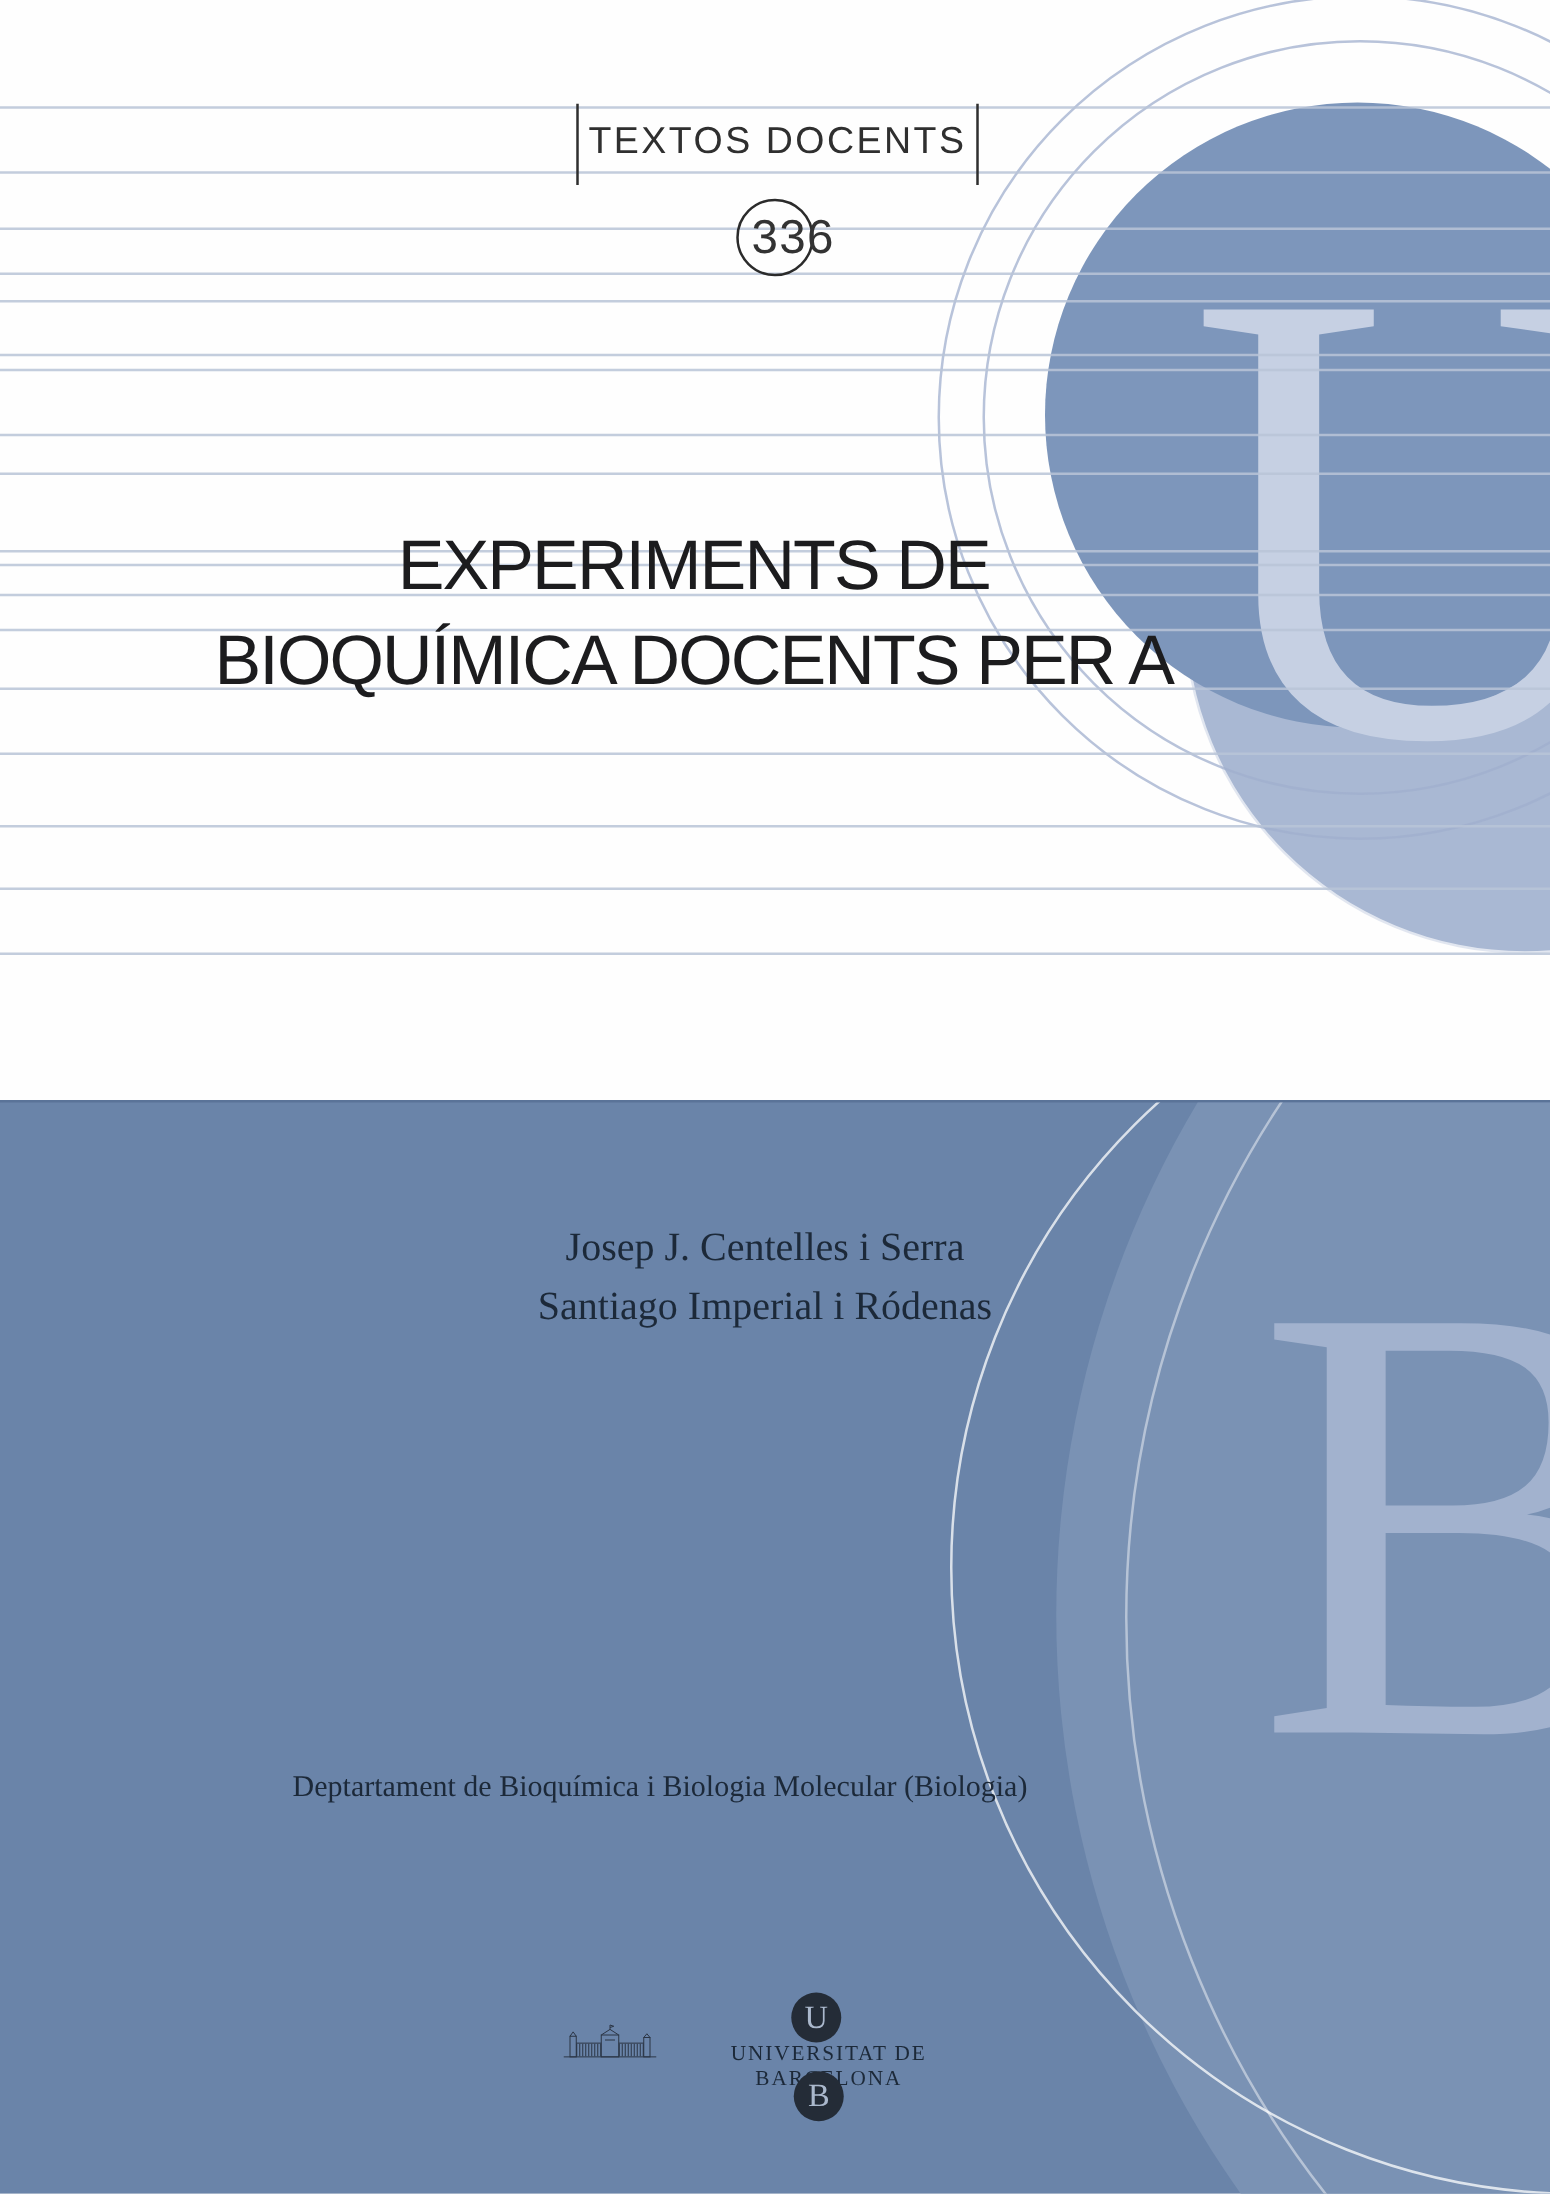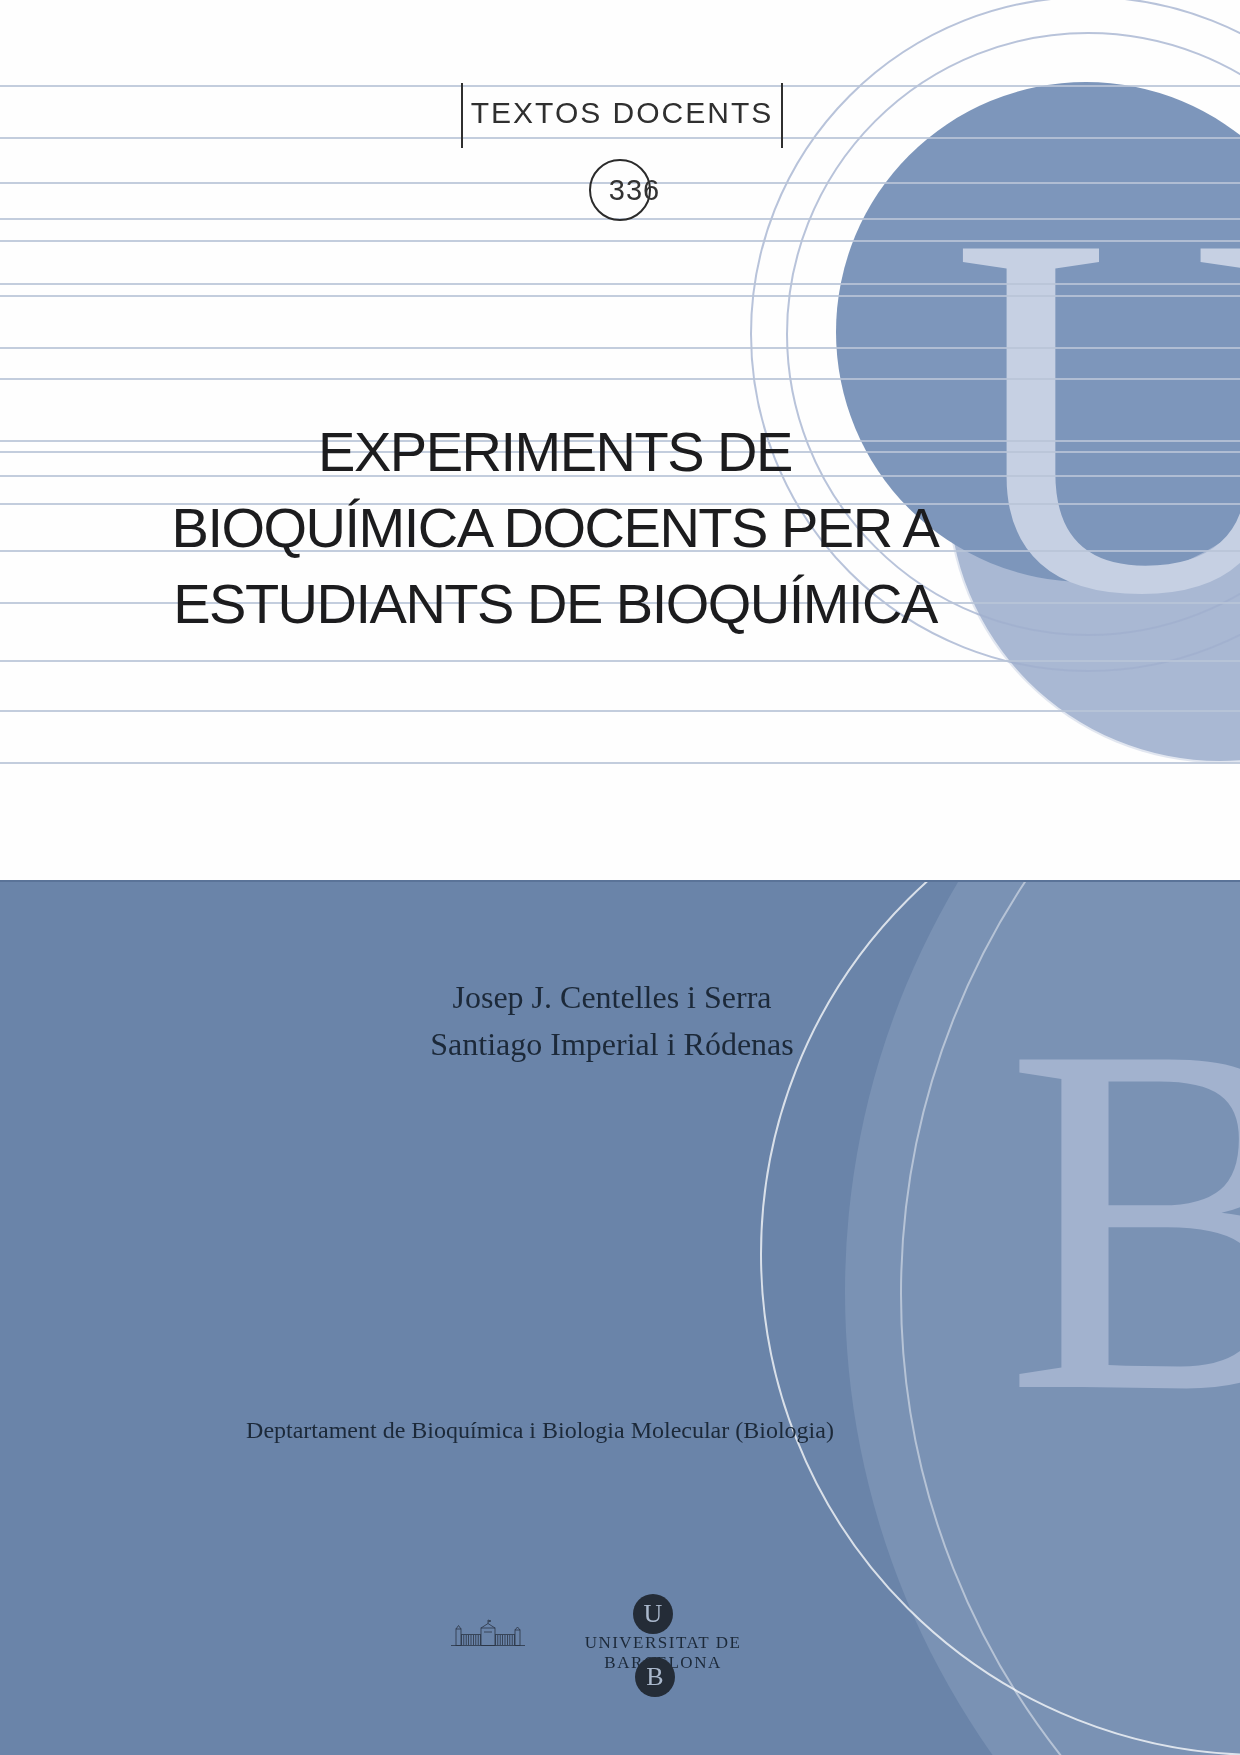--- a/index.html
+++ b/index.html
@@ -18,39 +18,39 @@
   .arc-o3{left:750px;top:-4px;width:672px;height:672px;}
   .wm-u{position:absolute;left:952px;top:154px;font-family:"Liberation Serif",serif;
         font-size:520px;line-height:1;color:var(--wm-u,#c6d0e3);z-index:3;letter-spacing:0;}
   .series-label{position:absolute;left:0;top:96px;width:1244px;text-align:center;z-index:6;
         font-size:30px;letter-spacing:2px;color:var(--series-ink,#2f2f2f);font-weight:400;}
   .series-bar{position:absolute;top:83px;width:2px;height:65px;background:#2f2f2f;z-index:6;}
   .bar-l{left:461px;} .bar-r{left:781px;}
   .badge{position:absolute;left:589px;top:159px;width:62px;height:62px;border:2px solid #2b2b2b;
         border-radius:50%;box-sizing:border-box;display:flex;align-items:center;justify-content:center;
         z-index:6;background:transparent;}
-  .badge span{font-size:29px;color:#333;font-weight:300;letter-spacing:1px;margin-left:29px;}
+  .badge span{font-size:38px;color:#333;font-weight:300;letter-spacing:1px;margin-left:29px;}
   .title{position:absolute;left:0;top:414px;width:1110px;text-align:center;z-index:6;
         font-size:56px;line-height:76px;letter-spacing:-1.5px;font-weight:400;
         color:var(--title-ink,#1c1c1e);}
   .title span{display:block;}
   
   .band{position:absolute;left:0;top:880px;width:1240px;height:875px;background:var(--band,#6a84a9);
         overflow:hidden;border-top:2px solid rgba(70,95,130,.45);}
   .band-light{left:845px;top:-390px;width:1600px;height:1600px;background:var(--band-light,#7a92b4);z-index:1;}
   .band-arc{position:absolute;border-radius:50%;background:transparent;z-index:2;}
   .band-arc-a{left:900px;top:-335px;width:1490px;height:1490px;border:2px solid rgba(255,255,255,.45);}
   .band-arc-b{left:760px;top:-130px;width:1000px;height:1000px;border:2.5px solid rgba(255,255,255,.75);}
   .wm-b{position:absolute;left:1005px;top:86px;font-family:"Liberation Serif",serif;
         font-size:500px;line-height:1;color:var(--wm-b,#a2b2ce);z-index:3;}
   .authors{position:absolute;left:0;top:92px;width:1224px;text-align:center;z-index:6;
         font-family:"Liberation Serif",serif;font-size:32px;line-height:47px;
         color:var(--navy-text,#1c2939);}
   .authors span{display:block;}
-  .dept{position:absolute;left:12px;top:533px;width:1056px;text-align:center;z-index:6;
+  .dept{position:absolute;left:0;top:533px;width:1056px;text-align:center;z-index:6;
         font-family:"Liberation Serif",serif;font-size:24px;line-height:30px;
         color:var(--navy-text,#1c2939);}
   .logo{position:absolute;left:0;top:700px;width:1240px;height:150px;z-index:6;}
   .logo-building{position:absolute;left:450px;top:37px;}
   .logo-name{position:absolute;left:543px;top:51px;width:240px;text-align:center;
         font-family:"Liberation Serif",serif;font-size:17px;line-height:20px;letter-spacing:1.5px;
         color:var(--navy-text,#1c2939);}
   .monogram{position:absolute;width:40px;height:40px;border-radius:50%;
         background:var(--logo-circle,#242c37);display:flex;align-items:center;justify-content:center;
         font-family:"Liberation Serif",serif;font-size:26px;color:var(--logo-glyph,#aab8cc);}
@@ -74,21 +74,20 @@
     <div class="series-label">TEXTOS DOCENTS</div>
     <div class="series-bar bar-r"></div>
 
     <div class="badge">
       <span>336</span>
     </div>
 
     <div class="title">
       <span>EXPERIMENTS DE</span>
       <span>BIOQUÍMICA DOCENTS PER A</span>
-      <span>ESTUDIANTS DE BIOQUÍMICA</span>
     </div>
   <div class="rule" style="top: 85px;"></div>
       <div class="rule" style="top: 137px;"></div>
       <div class="rule" style="top: 182px;"></div>
       <div class="rule" style="top: 218px;"></div>
       <div class="rule" style="top: 240px;"></div>
       <div class="rule" style="top: 283px;"></div>
       <div class="rule" style="top: 295px;"></div>
       <div class="rule" style="top: 347px;"></div>
       <div class="rule" style="top: 378px;"></div>

